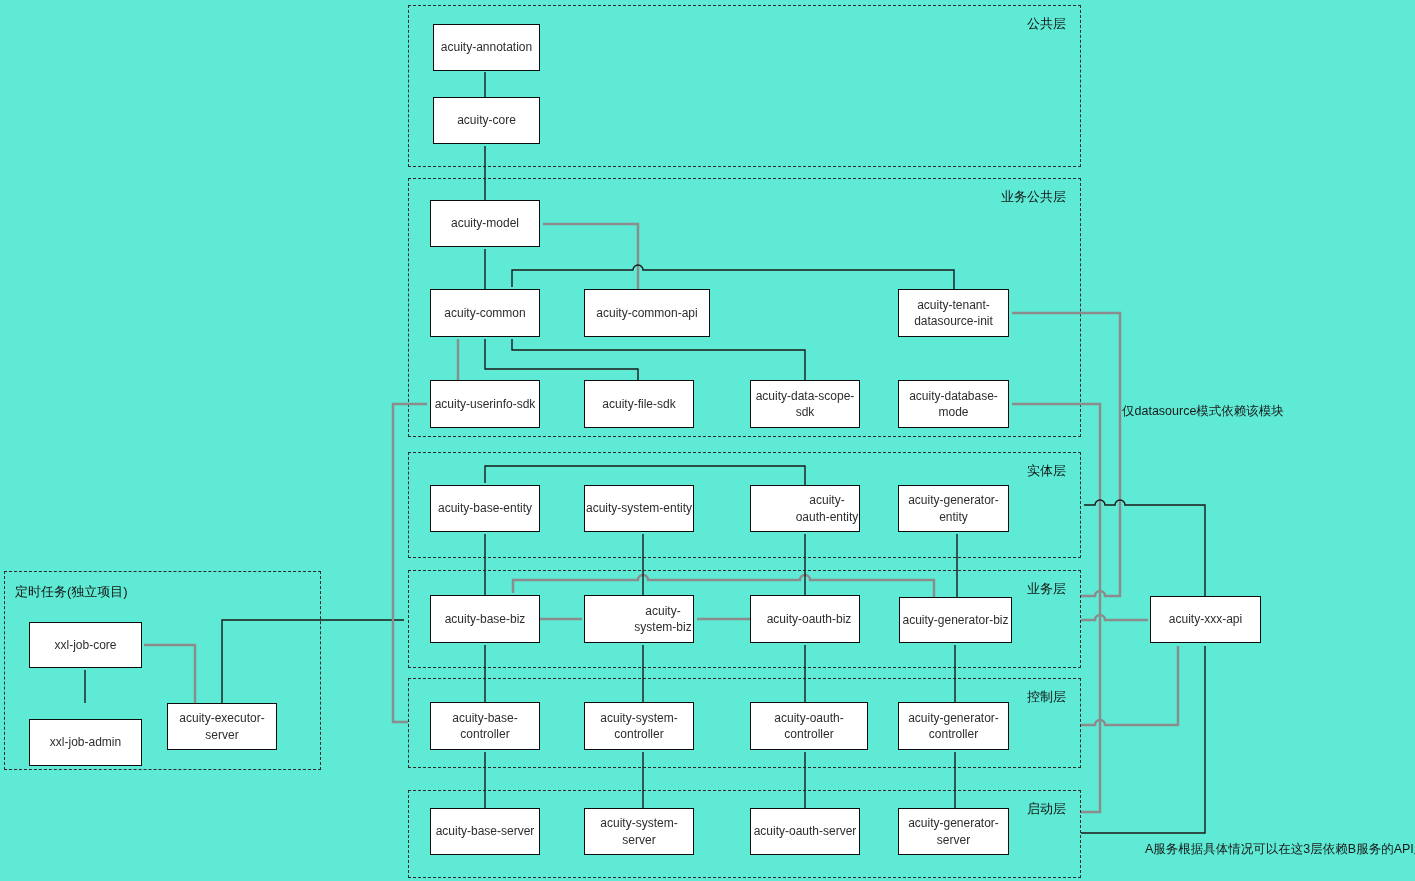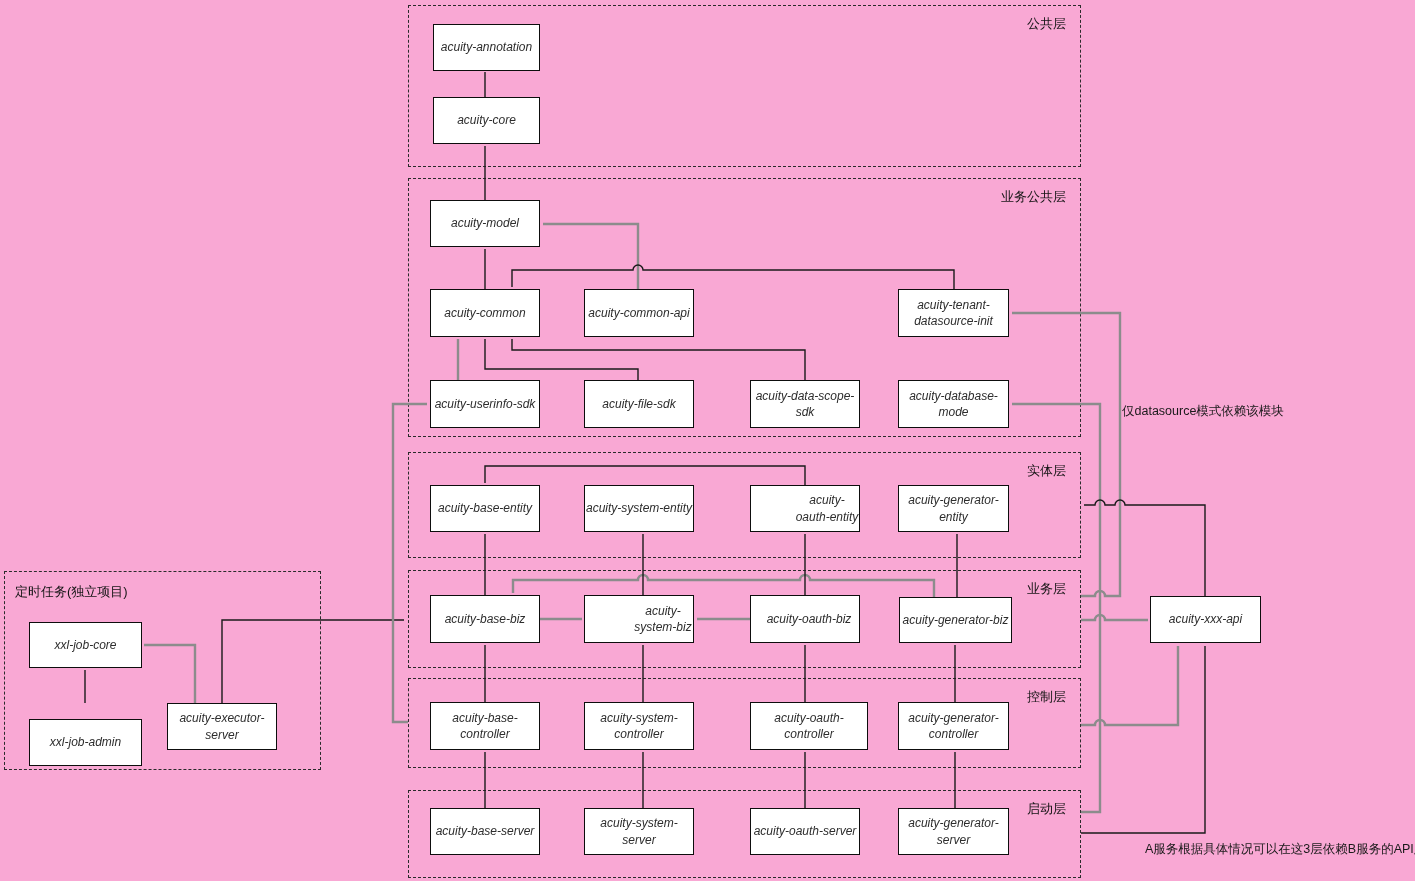--- a/index.html
+++ b/index.html
@@ -1,26 +1,26 @@
 <!DOCTYPE html>
 <html><head>
 <meta charset="utf-8">
 <style>
   html,body{margin:0;padding:0;background:#fff;}
-  #stage{position:relative;width:1415px;height:881px;background:#f9a8d4;overflow:hidden;
+  #stage{position:relative;width:1415px;height:881px;background:#5eead4;overflow:hidden;
          font-family:"Liberation Sans","DejaVu Sans",sans-serif;}
   .container{position:absolute;border:1.2px dashed #2b2b2b;box-sizing:border-box;z-index:1;background:transparent;}
   .container-label{position:absolute;top:9px;right:14px;font-size:13px;color:#141414;white-space:nowrap;}
   .container-label.left{left:10px;right:auto;top:11px;}
   #edges{position:absolute;left:0;top:0;z-index:2;}
   #edges path{fill:none;}
   #edges .ek{stroke:#1a1a1a;stroke-width:1.4px;}
   #edges .eg{stroke:#8c8c8c;stroke-width:2.4px;}
   .node{position:absolute;display:flex;align-items:center;justify-content:flex-start;background:#ffffff;
-        border:1.6px solid #0d0d0d;box-sizing:border-box;z-index:3;font-style:italic;}
+        border:1.6px solid #0d0d0d;box-sizing:border-box;z-index:3;}
   .node span{display:block;width:100%;text-align:center;font-size:12px;line-height:1.35;color:#2d2d2d;white-space:pre-line;}
   .annotation{position:absolute;font-size:12.5px;color:#1a1a1a;white-space:nowrap;z-index:4;}
 </style>
 </head>
 <body>
 
 <div id="stage">
 
   <div id="containers">
       <div class="container" style="left: 408px; top: 5px; width: 673px; height: 162px;">
@@ -94,21 +94,21 @@
   </div>
       <div class="node" style="left: 433px; top: 97px; width: 107px; height: 47px;">
     <span>acuity-core</span>
   </div>
       <div class="node" style="left: 430px; top: 200px; width: 110px; height: 47px;">
     <span>acuity-model</span>
   </div>
       <div class="node" style="left: 430px; top: 289px; width: 110px; height: 48px;">
     <span>acuity-common</span>
   </div>
-      <div class="node" style="left: 584px; top: 289px; width: 110px; height: 48px;">
+      <div class="node" style="left: 584px; top: 289px; width: 126px; height: 48px;">
     <span>acuity-common-api</span>
   </div>
       <div class="node" style="left: 898px; top: 289px; width: 111px; height: 48px;">
     <span>acuity-tenant-
 datasource-init</span>
   </div>
       <div class="node" style="left: 430px; top: 380px; width: 110px; height: 48px;">
     <span>acuity-userinfo-sdk</span>
   </div>
       <div class="node" style="left: 584px; top: 380px; width: 110px; height: 48px;">

